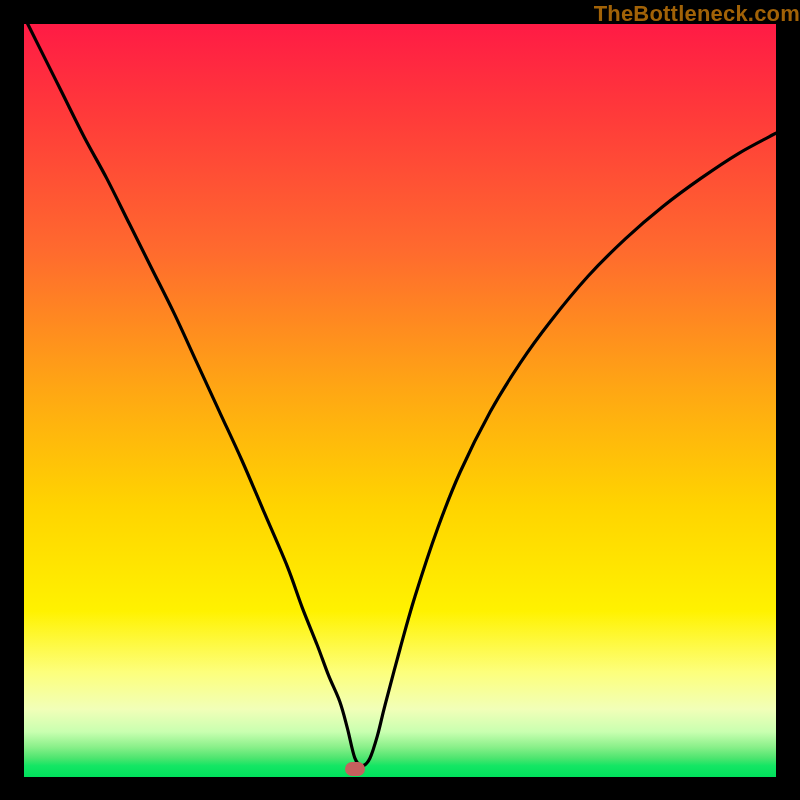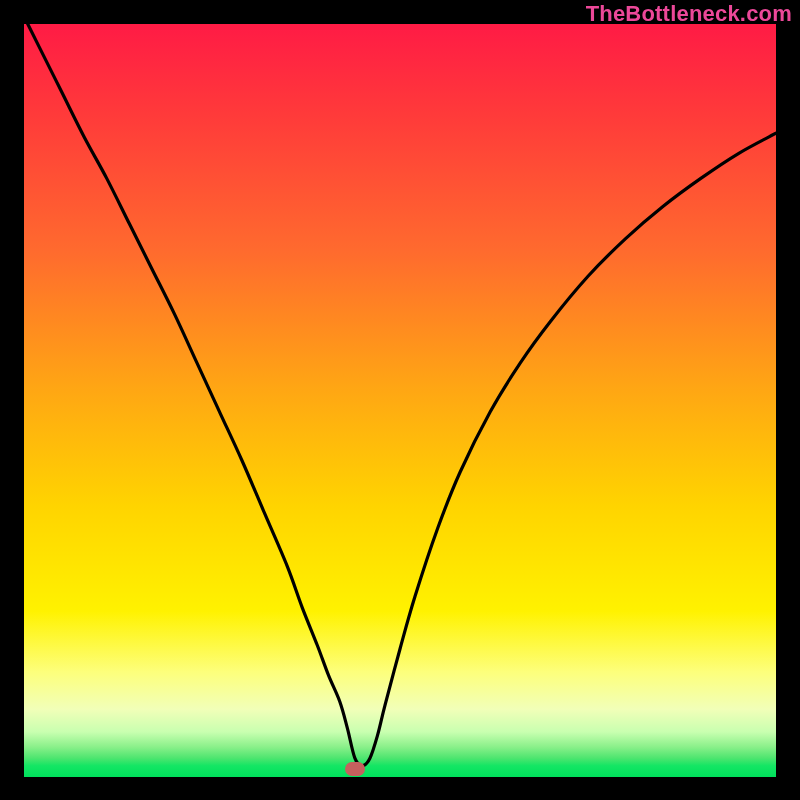--- a/index.html
+++ b/index.html
@@ -70,22 +70,22 @@
     position: absolute;
     width: 20px;
     height: 14px;
     border-radius: 7px / 7px;
     background: #c6605e;
     transform: translate(-50%, -50%);
   }
   .watermark {
     position: absolute;
     top: 1px;
-    right: 8px;
-    color: #ec4899;
+    right: 0;
+    color: #a16207;
     font: 600 22px "Arial", "Helvetica Neue", sans-serif;
     letter-spacing: 0.2px;
     pointer-events: none;
   }
 </style>
 </head>
 <body>
 
 <div class="frame">
   <div class="plot-outer">

